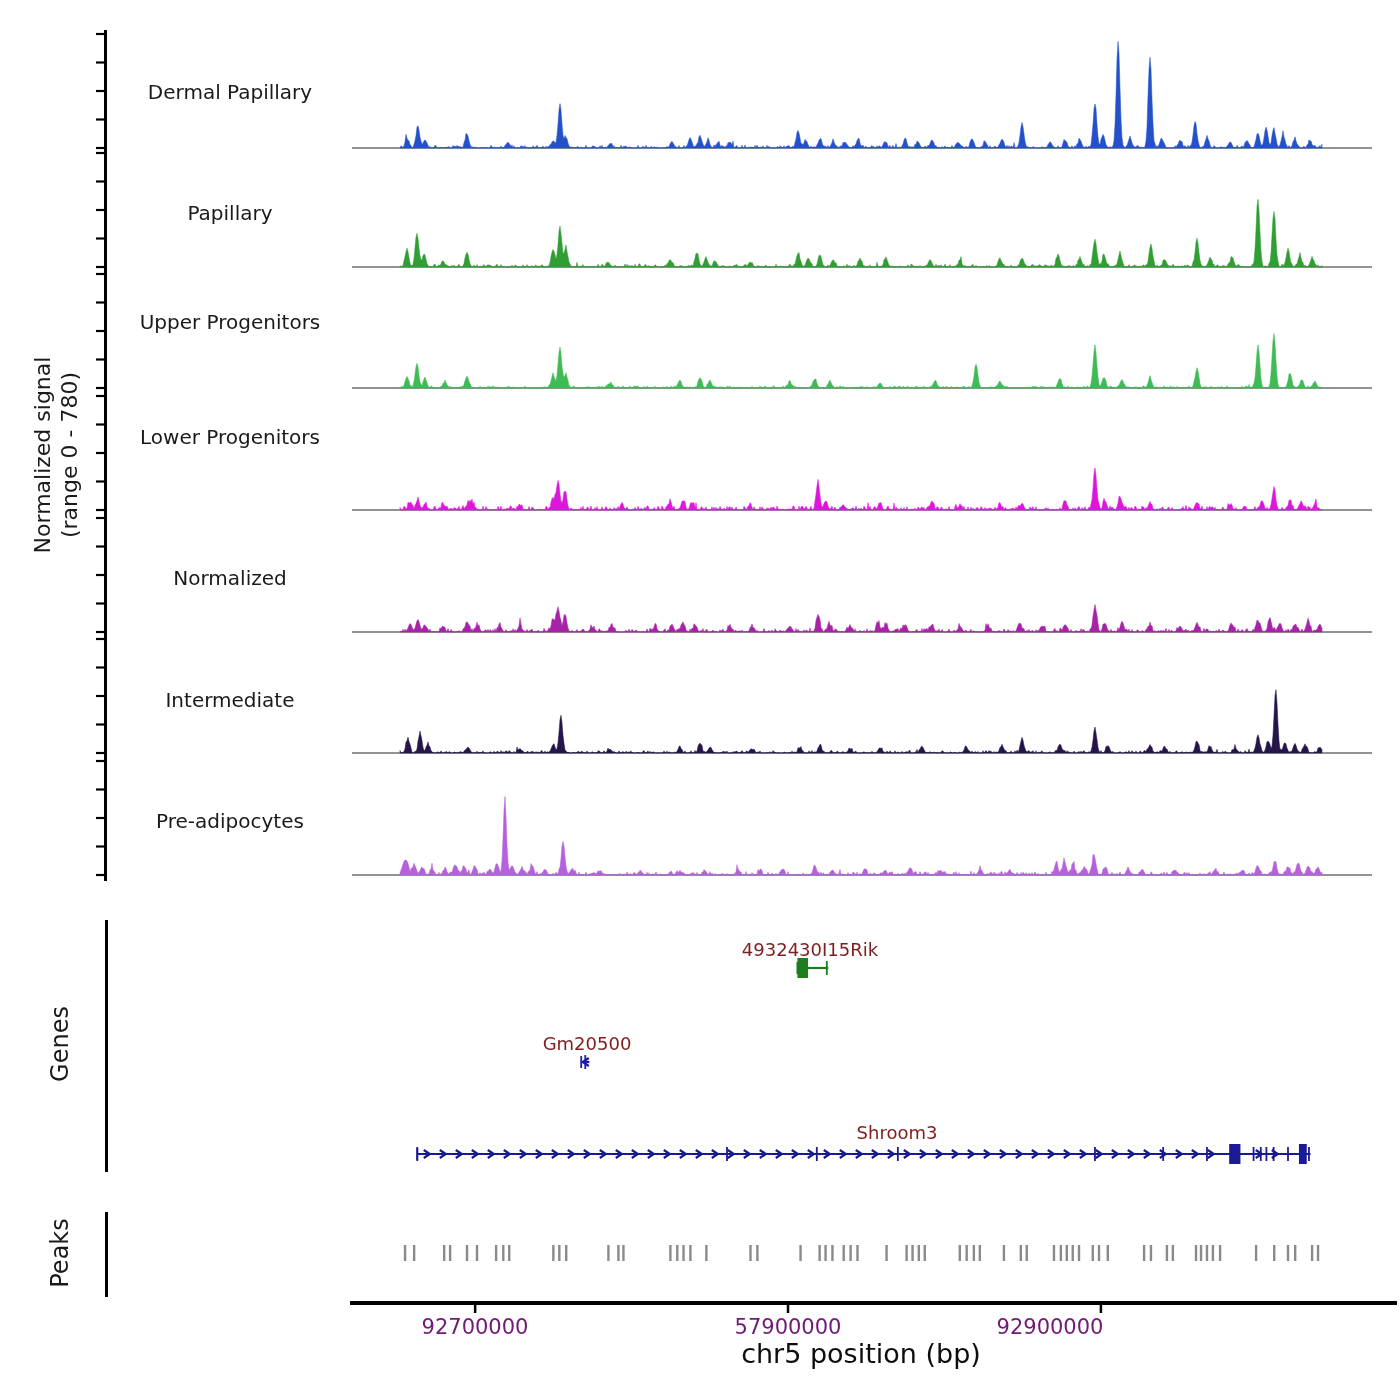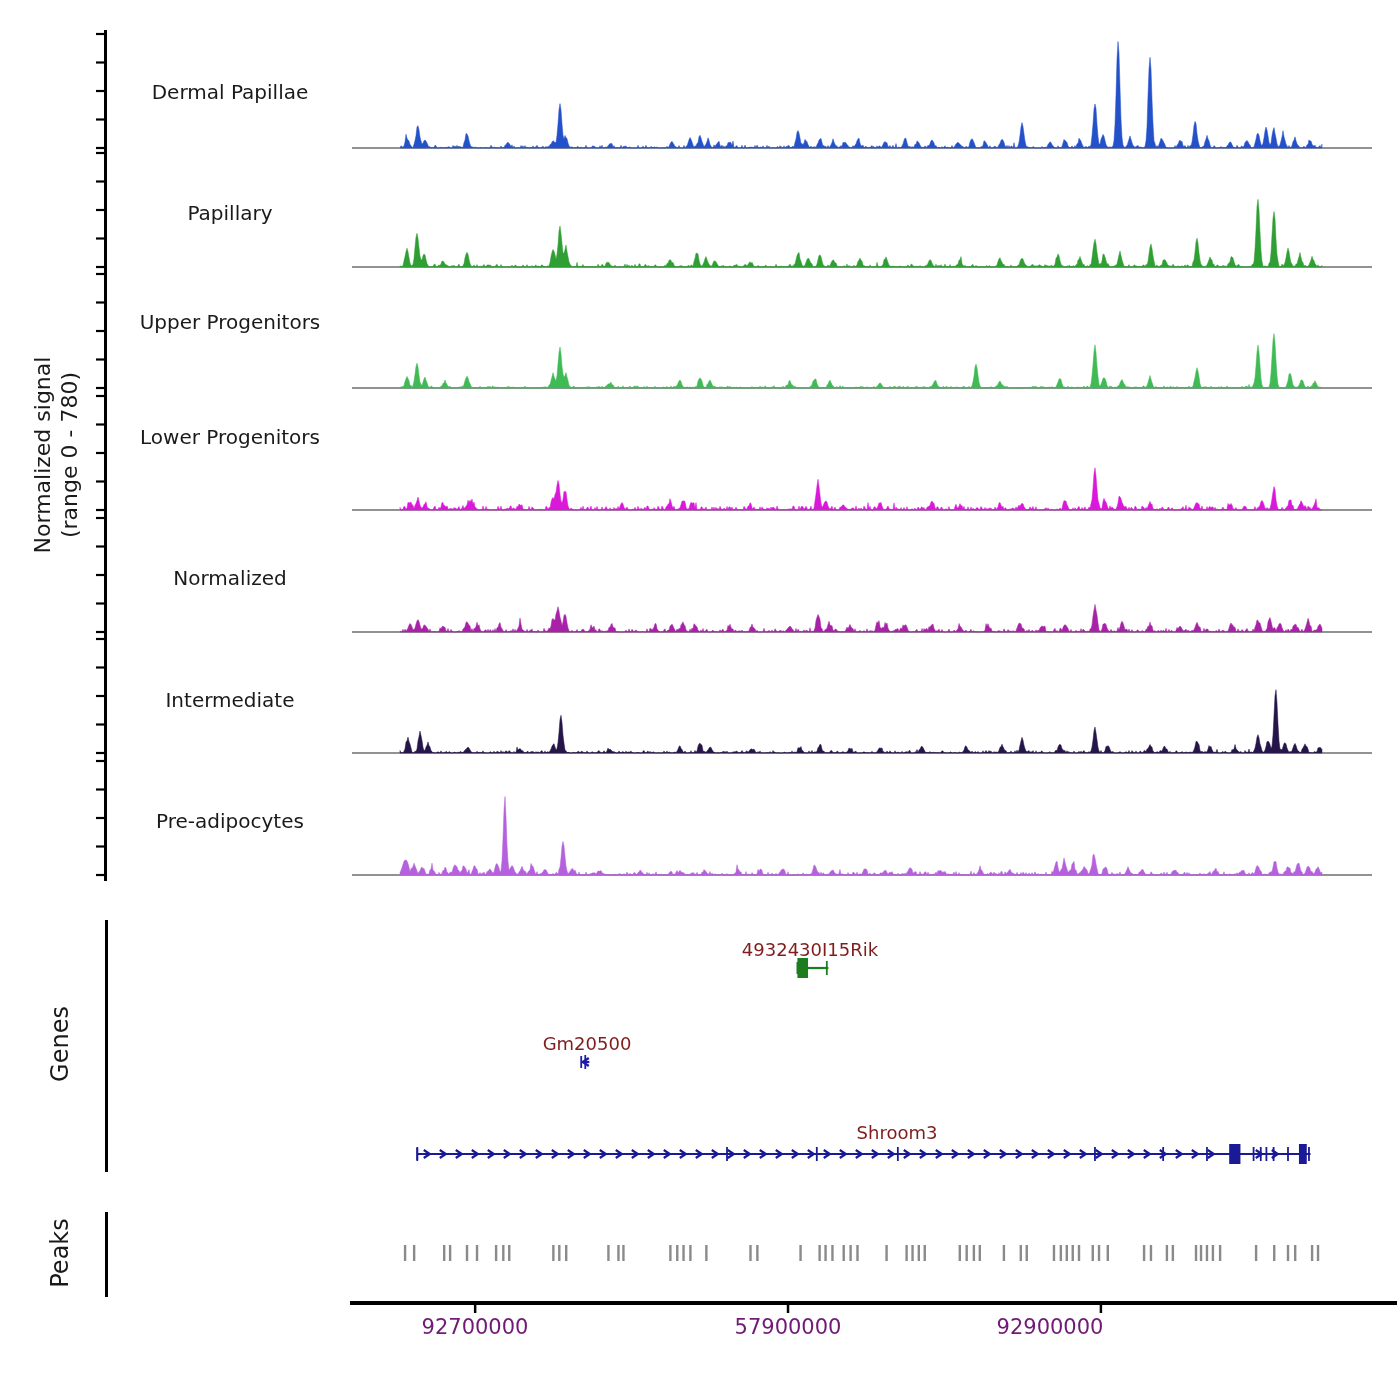--- a/index.html
+++ b/index.html
@@ -245,32 +245,33 @@
       </g>
       <line x1="106.5" x2="106.5" y1="920" y2="1172" stroke="#000" stroke-width="3"></line>
       <line x1="106.5" x2="106.5" y1="1212" y2="1297" stroke="#000" stroke-width="3"></line>
     </svg>
 
   <div id="ylabel" class="lbl rot">
     <div>Normalized signal</div>
     <div>(range 0 - 780)</div>
   </div>
 
-  <div class="lbl track-label" style="top:79px">Dermal Papillae</div>
+  <div class="lbl track-label" style="top:79px">Dermal Papillary</div>
   <div class="lbl track-label" style="top:200px">Papillary</div>
   <div class="lbl track-label" style="top:309px">Upper Progenitors</div>
   <div class="lbl track-label" style="top:424px">Lower Progenitors</div>
   <div class="lbl track-label" style="top:565px">Normalized</div>
   <div class="lbl track-label" style="top:687px">Intermediate</div>
   <div class="lbl track-label" style="top:808px">Pre-adipocytes</div>
 
   <div id="genes-label" class="lbl rot">Genes</div>
   <div id="peaks-label" class="lbl rot">Peaks</div>
 
   <div class="lbl gene-label" style="left:660px;top:939px">4932430I15Rik</div>
   <div class="lbl gene-label" style="left:437px;top:1033px">Gm20500</div>
   <div class="lbl gene-label" style="left:747px;top:1122px">Shroom3</div>
 
   <div class="lbl xtick" style="left:385px">92700000</div>
   <div class="lbl xtick" style="left:698px">57900000</div>
   <div class="lbl xtick" style="left:960px">92900000</div>
 
+  <div id="xtitle" class="lbl">chr5 position (bp)</div>
 </div>
 
 </body></html>

